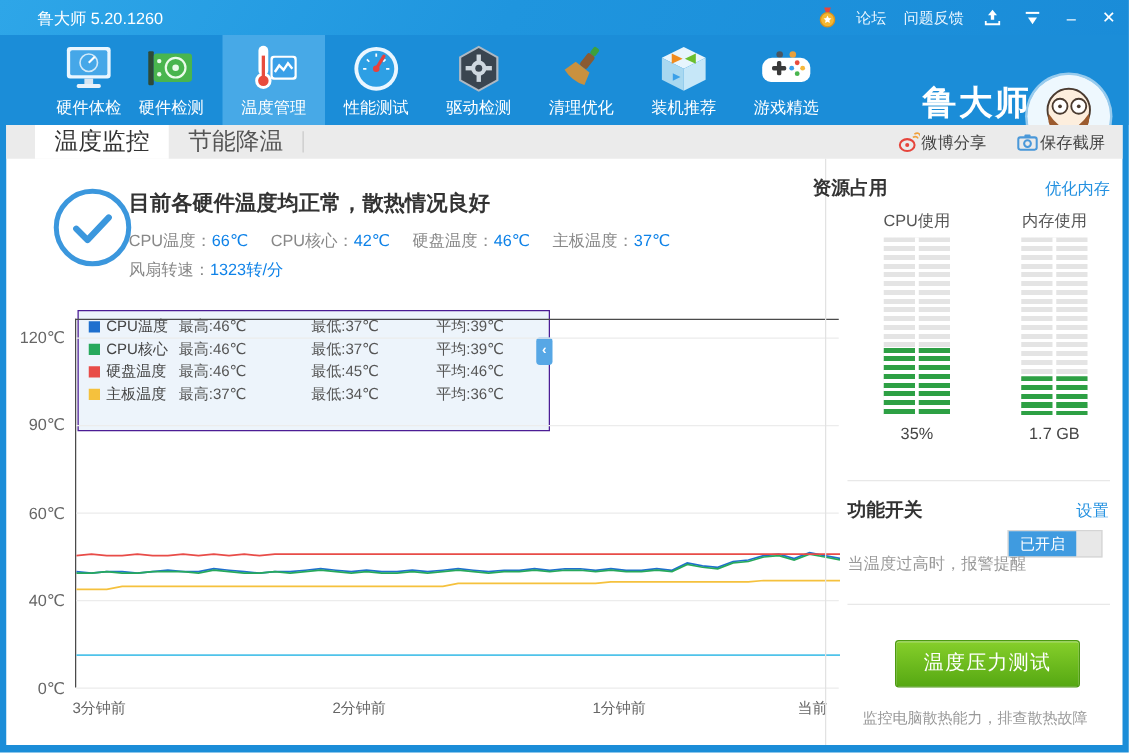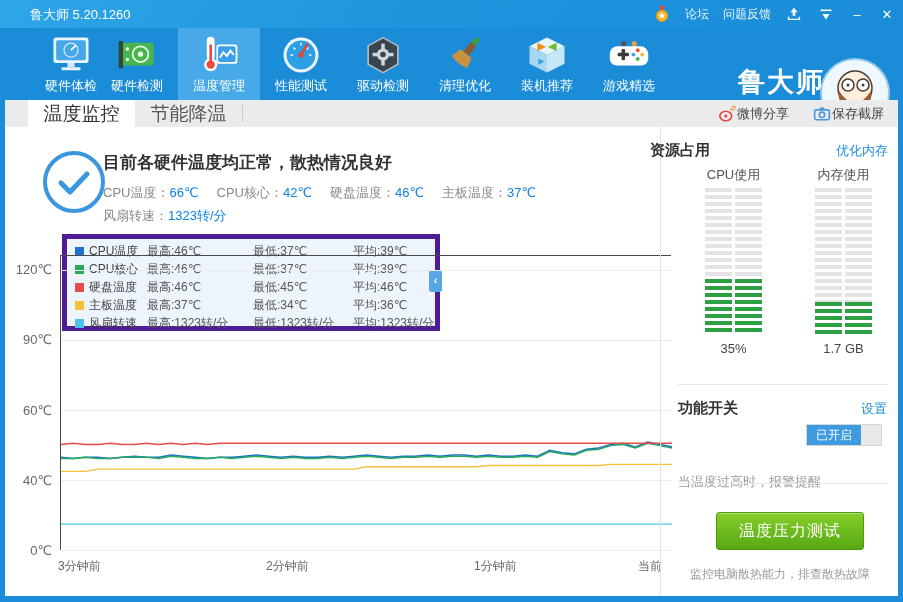--- a/index.html
+++ b/index.html
@@ -36,42 +36,42 @@
   .tab-tool { position:absolute; top:0; height:27px; display:flex; align-items:center; gap:1px; font-size:13px; color:#444; cursor:pointer; }
 
   
   .check { left:42px; top:150px; width:64px; height:64px; }
   .headline { left:103px; top:151px; font-size:17px; font-weight:bold; color:#333; }
   .metrics { left:103px; top:184px; font-size:13px; color:#888; display:flex; gap:18px; }
   .metrics b, .fanrow b { color:#0e82e8; font-weight:normal; }
   .fanrow { left:103px; top:207px; font-size:13px; color:#888; }
 
   
-  .legend { left:62px; top:234px; width:378px; height:97px; background:#edf4fb; border:5px solid #4c1d95; padding:3px 0 0 6px; }
+  .legend { left:62px; top:248px; width:378px; height:97px; background:#edf4fb; border:1px solid #4c1d95; padding:3px 0 0 6px; }
   .lg-row { display:flex; align-items:center; height:18px; font-size:12px; color:#555; }
   .sw { width:9px; height:9px; margin:0 5px 0 2px; flex:none; }
   .lg-name { width:58px; color:#444; }
   .lg-max { width:106px; }
   .lg-min { width:100px; }
   .collapse { left:429px; top:270px; width:13px; height:22px; background:#57a7e5; border-radius:3px;
     color:#fff; font-size:11px; font-weight:bold; text-align:center; line-height:21px; cursor:pointer; }
 
   
   .chartwrap { left:12px; top:255px; width:660px; height:330px; }
   .ytick { position:absolute; width:40px; text-align:right; font-size:13px; color:#666; }
   .plot { position:absolute; left:48px; top:0; width:611px; height:295px; border-left:1px solid #4a4a4a; border-top:1px solid #4a4a4a; }
   .grid { position:absolute; left:0; width:100%; height:1px; background:#ececec; }
   .plot svg { position:absolute; left:0; top:0; }
   .xtick { position:absolute; top:303px; font-size:12px; color:#666; }
 
   
   .sidebar-divider { left:660px; top:127px; width:1px; height:469px; background:#e2e2e2; }
   .sb-h { font-size:15px; font-weight:bold; color:#333; }
   .sb-link { font-size:13px; color:#2491e0; cursor:pointer; }
-  .meter { position:absolute; width:79px; height:190px; border:2px solid #ffffff; border-radius:2px; }
+  .meter { position:absolute; width:79px; height:190px; border:4px solid #ffffff; border-radius:2px; }
   .meter-label { position:absolute; top:-8px; left:50%; transform:translateX(-50%); background:#fff; padding:0 4px; font-size:13px; color:#555; white-space:nowrap; }
   .meter-stripes { position:absolute; left:9px; right:9px; top:14px; bottom:26px;
     background:repeating-linear-gradient(#e4e4e4 0 4px,#ffffff 4px 7px); }
   .meter-fill { position:absolute; left:0; right:0; bottom:0;
     background:repeating-linear-gradient(#2da044 0 4px,#ffffff 4px 7px); }
   .meter-gap { position:absolute; left:50%; top:0; bottom:0; width:3px; margin-left:-1.5px; background:#fff; }
   .meter-value { position:absolute; bottom:4px; width:100%; text-align:center; font-size:13px; color:#444; }
   .sb-divider { position:absolute; height:1px; background:#e8e8e8; }
   .alarm-label { font-size:13px; font-weight:bold; color:#ffffff; }
   .toggle { position:absolute; width:76px; height:22px; background:#e8e8e8; border:1px solid #d5d5d5; cursor:pointer; }
@@ -291,27 +291,20 @@
     <span class="lg-min">最低:45℃</span>
     <span class="lg-avg">平均:46℃</span>
   </div>
   <div class="lg-row">
     <span class="sw" style="background: rgb(245, 193, 61);"></span>
     <span class="lg-name">主板温度</span>
     <span class="lg-max">最高:37℃</span>
     <span class="lg-min">最低:34℃</span>
     <span class="lg-avg">平均:36℃</span>
   </div>
-  <div class="lg-row">
-    <span class="sw" style="background: rgb(79, 195, 234);"></span>
-    <span class="lg-name">风扇转速</span>
-    <span class="lg-max">最高:1323转/分</span>
-    <span class="lg-min">最低:1323转/分</span>
-    <span class="lg-avg">平均:1323转/分</span>
-  </div>
 </div>
 <div class="abs collapse">‹</div>
 
 <div class="abs chartwrap">
   <div class="ytick" style="top:7px">120℃</div>
   <div class="ytick" style="top:77px">90℃</div>
   <div class="ytick" style="top:148px">60℃</div>
   <div class="ytick" style="top:218px">40℃</div>
   <div class="ytick" style="top:288px">0℃</div>
   <div class="plot">
@@ -359,18 +352,18 @@
 
 <div class="sb-divider abs" style="left:678px;top:384px;width:210px"></div>
 
 <div class="abs sb-h" style="left:678px;top:399px">功能开关</div>
 <div class="abs sb-link" style="left:861px;top:400px">设置</div>
 
 <div class="abs alarm-label" style="left:684px;top:428px">高温报警</div>
 <div class="toggle abs" style="left:806px;top:424px">
   <div class="toggle-on">已开启</div>
 </div>
-<div class="abs sb-desc" style="left:678px;top:473px">当温度过高时，报警提醒</div>
+<div class="abs sb-desc" style="left:678px;top:442px">当温度过高时，报警提醒</div>
 
 <div class="sb-divider abs" style="left:678px;top:483px;width:210px"></div>
 
 <div class="abs stress-btn">温度压力测试</div>
 <div class="abs stress-desc">监控电脑散热能力，排查散热故障</div>
 
 </body></html>

